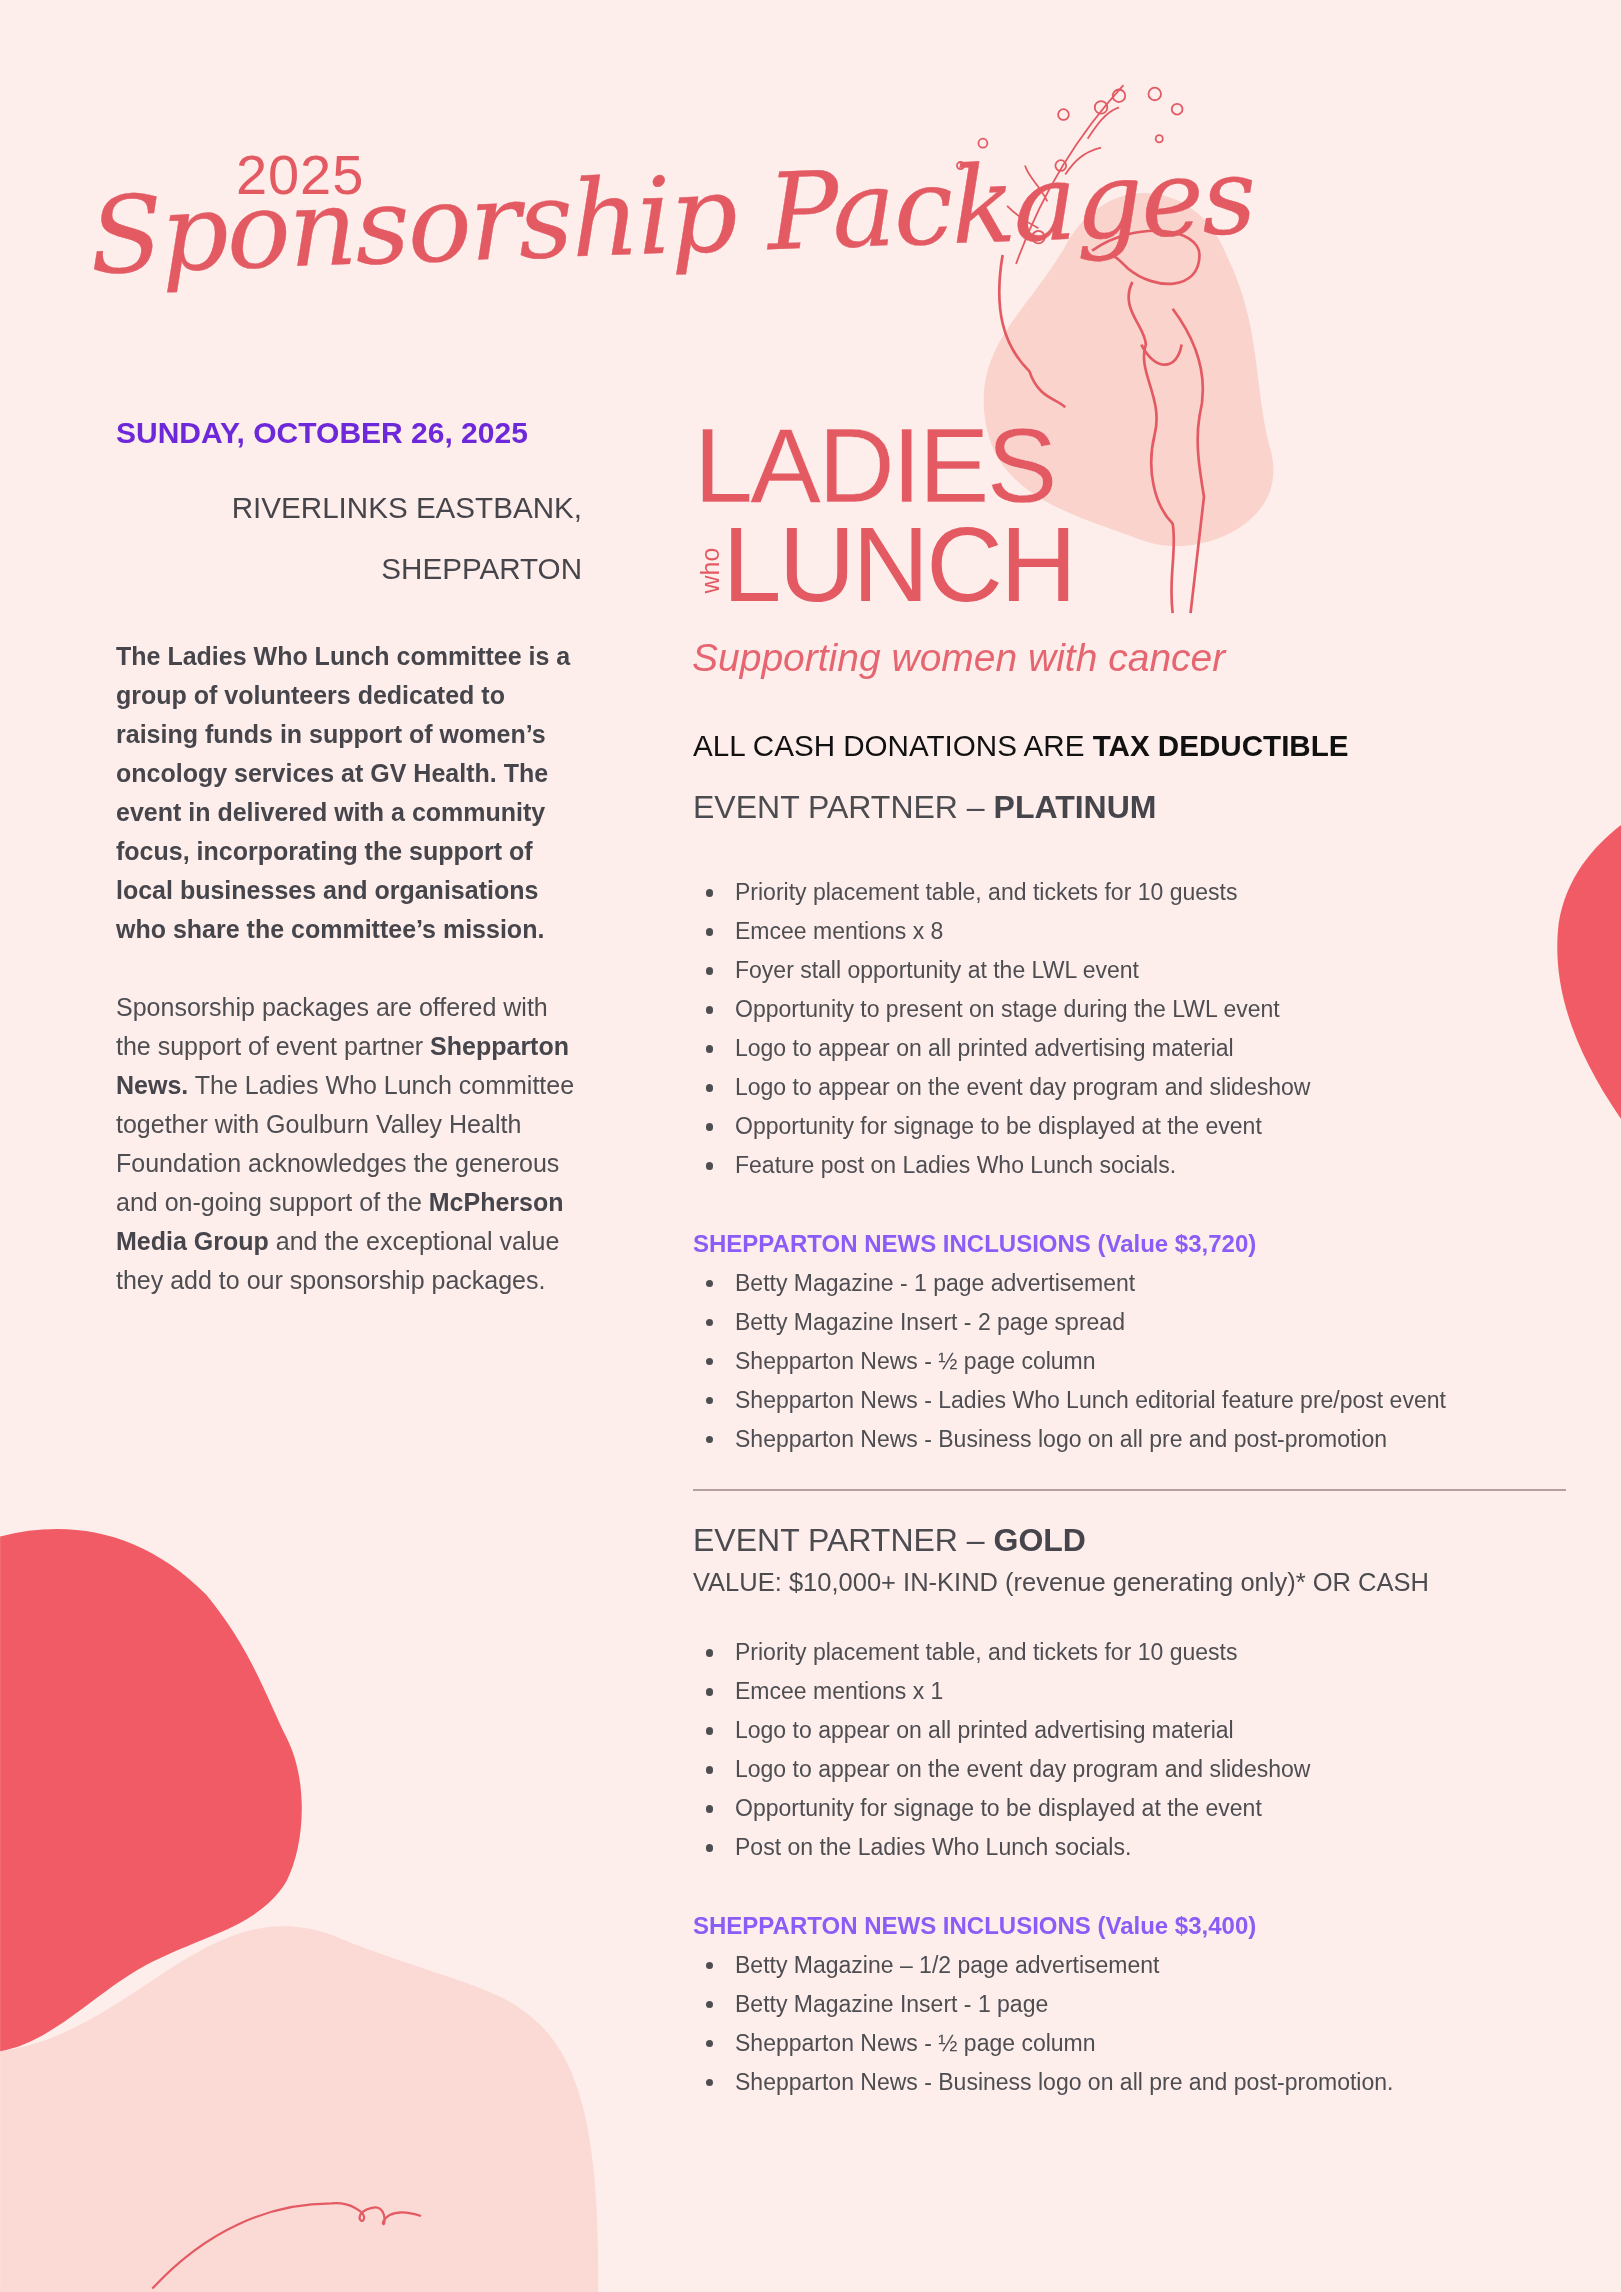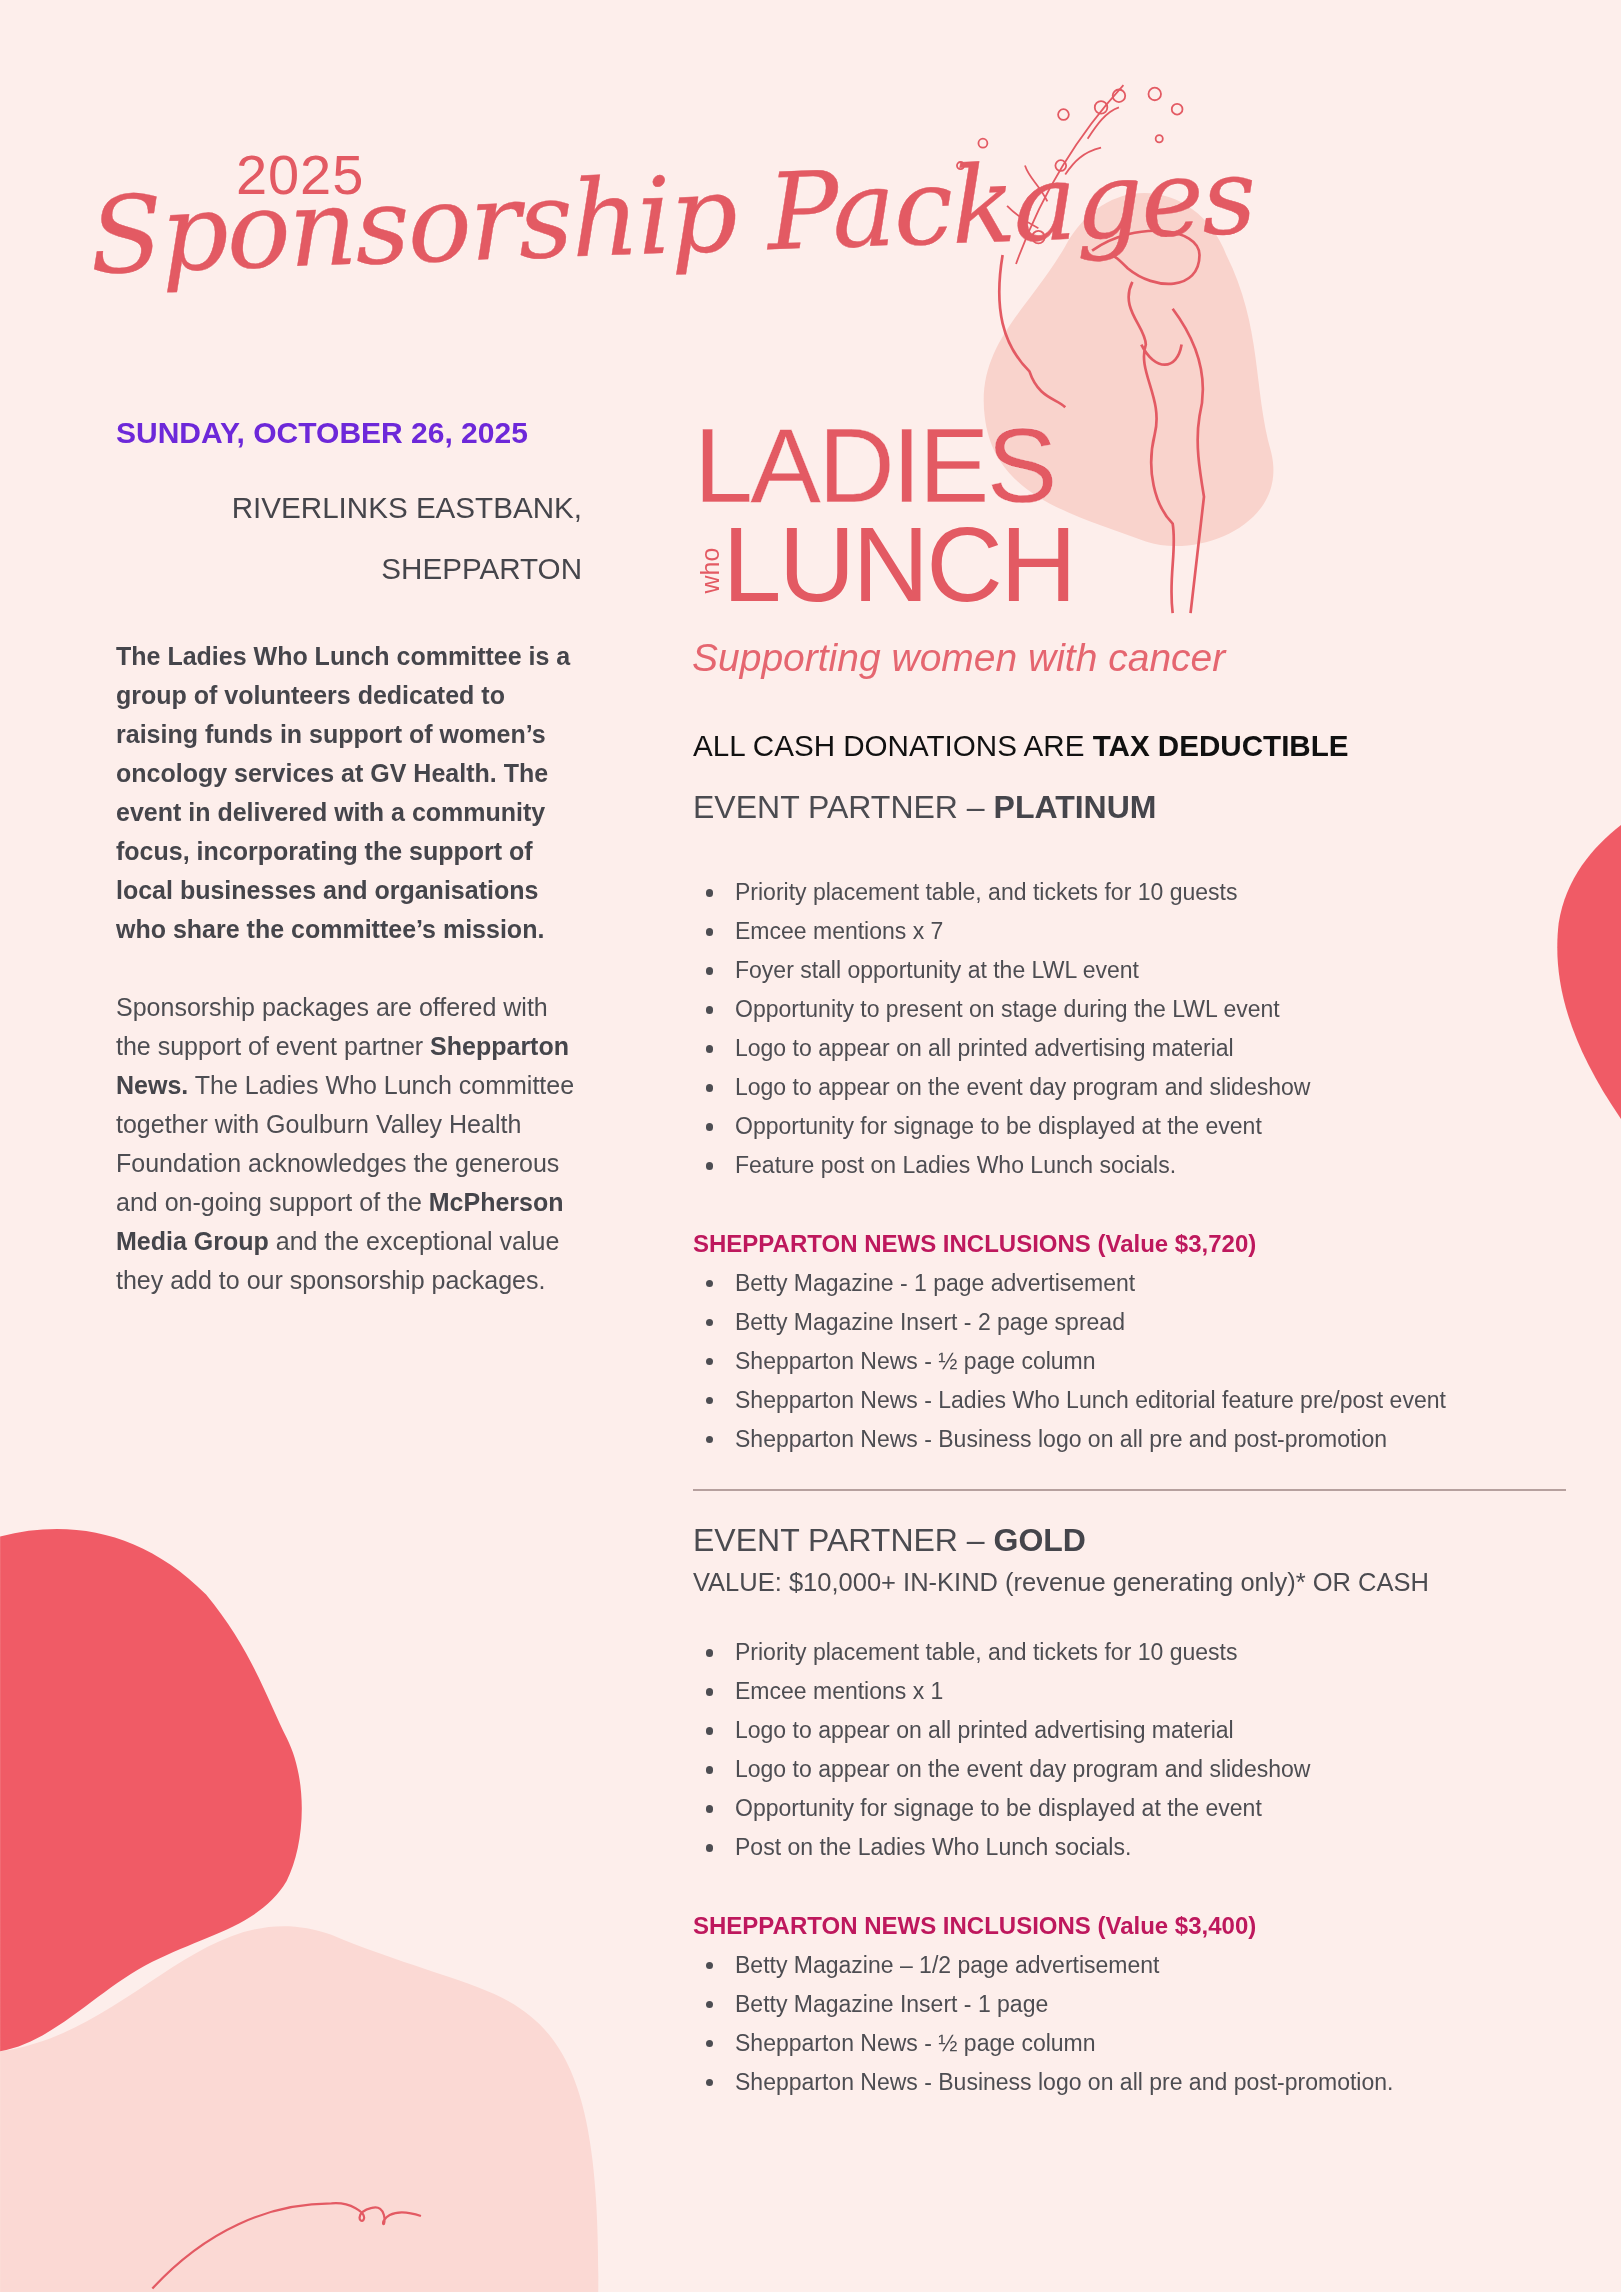--- a/index.html
+++ b/index.html
@@ -49,21 +49,21 @@
   .tier-title { font-size: 32px; color: #4b4b50; line-height: 1.2; }
   .tier-title b { font-weight: bold; color: #45454b; }
   .tier-value { font-size: 25.5px; color: #4b4b50; margin-top: 12.5px; }
   ul.benefits { list-style: none; margin-top: 47px; }
   ul.benefits li, ul.inclusions li {
     font-size: 23px; line-height: 39px; color: #4d4d52; position: relative; padding-left: 42px;
   }
   ul.benefits li::before, ul.inclusions li::before {
     content: ""; position: absolute; left: 12.5px; top: 16px; width: 7.2px; height: 7.2px; border-radius: 50%; background: #4d4d52;
   }
-  .incl-head { font-size: 24px; font-weight: bold; color: #be185d; margin-top: 41px; line-height: 36px; }
+  .incl-head { font-size: 24px; font-weight: bold; color: #8b5cf6; margin-top: 41px; line-height: 36px; }
   ul.inclusions { list-style: none; margin-top: 1.8px; }
   .divider { height: 1.8px; background: #b6a09e; width: 873px; margin-top: 30px; margin-bottom: 30px; }
   .gold .tier-value { margin-top: 9px; }
   .gold ul.benefits { margin-top: 36px; }
 </style>
 </head>
 <body>
 
 <svg id="blob-right" class="deco" viewBox="0 0 82 330">
   <path d="M82 0 C50 25 20 60 12 110 C5 170 20 240 82 330 Z" fill="#f05b66"></path>
@@ -120,21 +120,21 @@
 </div>
 <div class="tagline">Supporting women with cancer</div>
 
 <div class="right-col">
   <div class="tax"><span>ALL CASH DONATIONS ARE </span><b>TAX DEDUCTIBLE</b></div>
 
   <section class="tier platinum">
     <div class="tier-title"><span>EVENT PARTNER – </span><b>PLATINUM</b></div>
     <ul class="benefits">
       <li>Priority placement table, and tickets for 10 guests</li>
-      <li>Emcee mentions x 7</li>
+      <li>Emcee mentions x 8</li>
       <li>Foyer stall opportunity at the LWL event</li>
       <li>Opportunity to present on stage during the LWL event</li>
       <li>Logo to appear on all printed advertising material</li>
       <li>Logo to appear on the event day program and slideshow</li>
       <li>Opportunity for signage to be displayed at the event</li>
       <li>Feature post on Ladies Who Lunch socials.</li>
     </ul>
     <div class="incl-head">SHEPPARTON NEWS INCLUSIONS (Value $3,720)</div>
     <ul class="inclusions">
       <li>Betty Magazine - 1 page advertisement</li>

